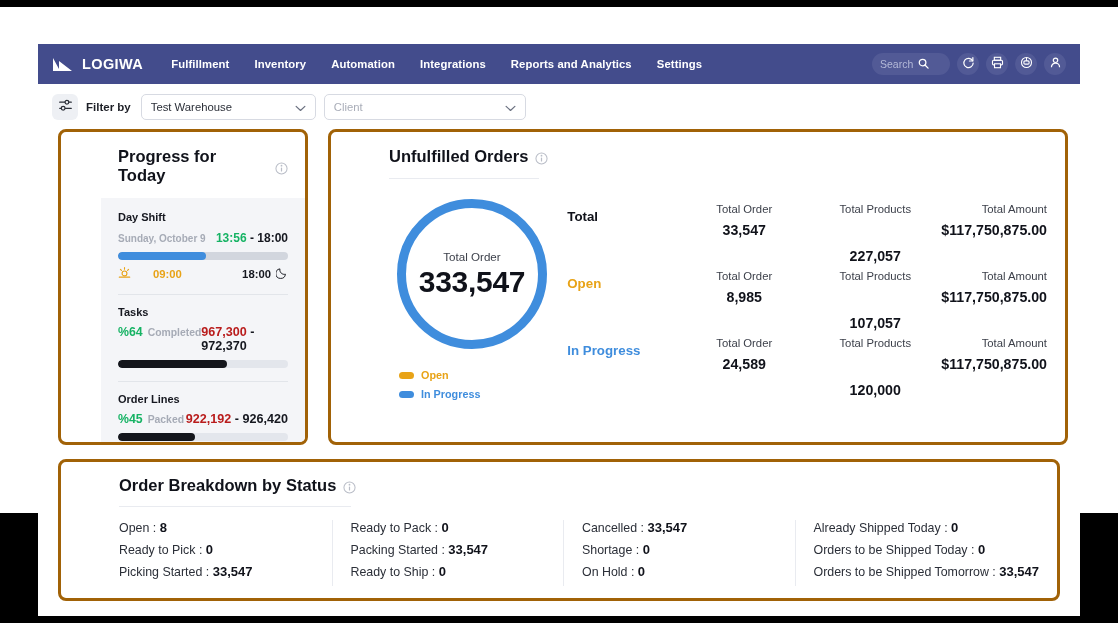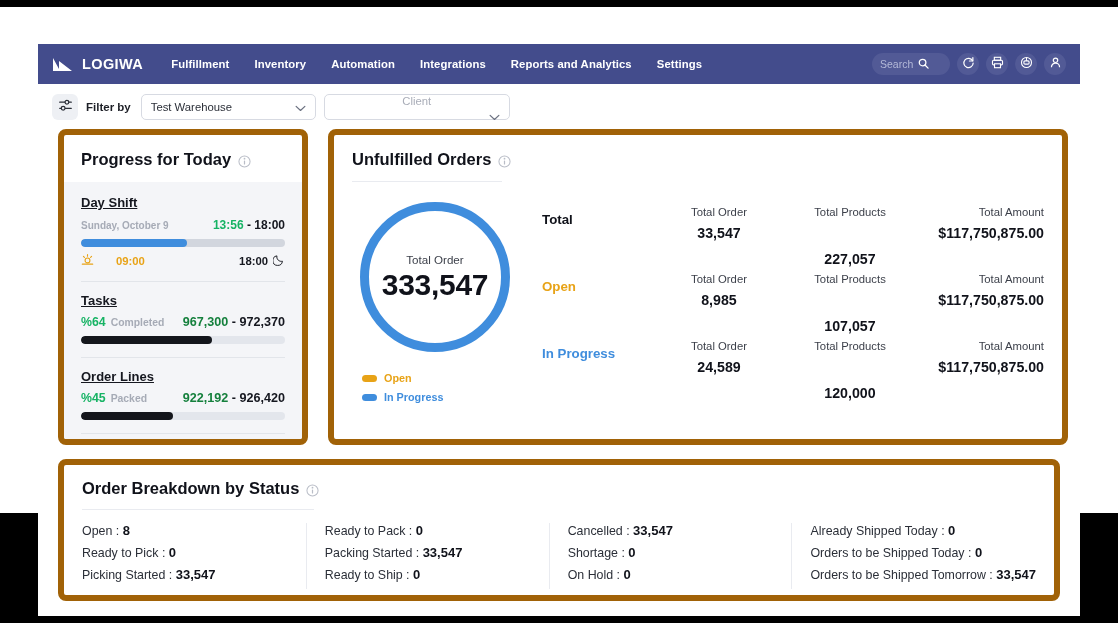--- a/index.html
+++ b/index.html
@@ -50,52 +50,52 @@
   .filter-ico-btn {
     width: 26px; height: 26px; border-radius: 6px; background: #eef0f4;
     display: flex; align-items: center; justify-content: center; cursor: pointer;
   }
   .filter-label { font-size: 11.5px; font-weight: bold; color: #1d1f26; margin-right: 2px; }
   .select {
     height: 26px; border: 1px solid #d7dae2; border-radius: 5px; background: #fff;
     display: flex; align-items: center; padding: 0 9px; cursor: pointer; position: relative;
   }
   .select-w1 { width: 175px; }
-  .select-w2 { width: 186px; flex-direction: column; }
+  .select-w2 { width: 202px; }
   .select .txt { font-size: 11.3px; color: #2b2f38; }
   .select .txt.placeholder { color: #a9adb8; }
   .select .chev { margin-left: auto; }
 
   
-  .card { position: absolute; background: #ffffff; border: 6px solid #a16207; border-radius: 8px; }
+  .card { position: absolute; background: #ffffff; border: 3px solid #a16207; border-radius: 8px; padding-left: 40px; }
   .card-title { font-size: 16.5px; font-weight: bold; color: #10121a; display: flex; align-items: center; gap: 7px; }
   .info-ico { width: 13px; height: 13px; cursor: pointer; }
 
   
   #card-progress { left: 20px; top: 85px; width: 250px; height: 316px; overflow: hidden; }
   .pc-head { padding: 15px 17px 13px 17px; }
   .pc-body { background: #f4f5f8; padding: 13px 17px 14px 17px; height: 100%; }
-  .sec-title { font-size: 13px; font-weight: bold; color: #15171f; text-decoration: underline; }
+  .sec-title { font-size: 11px; font-weight: bold; color: #15171f; }
   .shift-row { display: flex; align-items: baseline; margin-top: 8px; }
   .shift-date { font-size: 10px; color: #a6abb6; font-weight: bold; }
   .shift-time { margin-left: auto; font-size: 12px; font-weight: bold; color: #15171f; }
   .shift-time .start { color: #16b364; }
   .track { height: 8px; border-radius: 5px; background: #d2d6de; margin-top: 7px; overflow: hidden; }
   .track .fill { height: 100%; border-radius: 5px; background: #3f8ddd; }
   .track.dark { background: #e3e6ec; }
   .track.dark .fill { background: #14161c; }
   .shift-foot { display: flex; align-items: center; margin-top: 6px; }
   .shift-foot .left { display: flex; align-items: center; gap: 22px; color: #e8a317; font-size: 11.3px; font-weight: bold; }
   .shift-foot .right { margin-left: auto; display: flex; align-items: center; gap: 5px; color: #15171f; font-size: 11.3px; font-weight: bold; }
   .hr { height: 1px; background: #e2e5ea; margin: 13px 0 11px 0; }
   .stat-row { display: flex; align-items: baseline; margin-top: 7px; }
   .pct { color: #16b364; font-size: 12.3px; font-weight: bold; }
   .pct-lab { color: #a6abb6; font-size: 10.4px; font-weight: bold; margin-left: 5px; }
   .nums { margin-left: auto; font-size: 12.6px; font-weight: bold; color: #15171f; }
-  .nums .g { color: #15803d; }
+  .nums .g { color: #b91c1c; }
 
   
   #card-unfulfilled { left: 290px; top: 85px; width: 740px; height: 316px; }
   .uf-head { padding: 15px 18px 0 18px; }
   .uf-rule { height: 1px; background: #e9ebf0; margin: 12px 18px 0 18px; width: 150px; }
   .uf-body { display: flex; padding: 10px 18px 0 18px; }
   .donut-col { width: 190px; padding-top: 10px; }
   .donut { position: relative; width: 150px; height: 150px; margin-left: 8px; }
   .donut .ring {
     position: absolute; inset: 0; border-radius: 50%;

